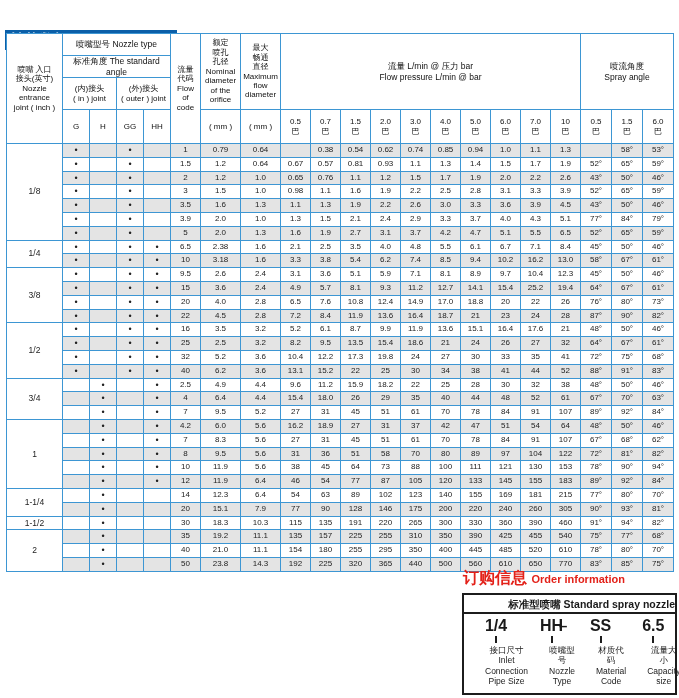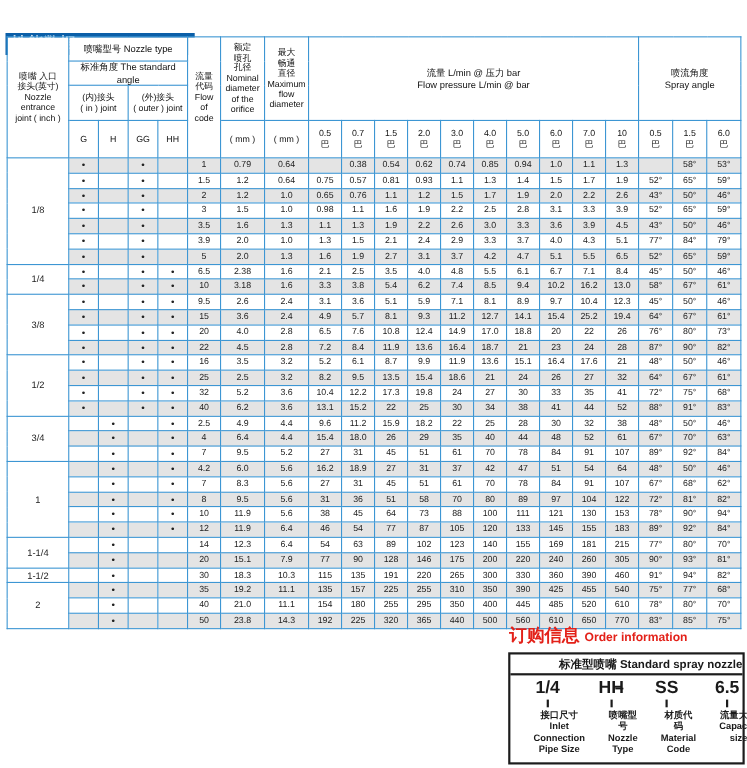--- a/index.html
+++ b/index.html
@@ -40,21 +40,21 @@
     border:2px solid #1c1c1c; background:#fff;
   }
   .order-box-head {
     height:19px; line-height:18px; border-bottom:2px solid #1c1c1c;
     font-size:10.5px; font-weight:bold; text-align:right;
   }
   .order-codes { position:relative; display:grid; grid-template-columns:repeat(4,1fr); padding-top:3px; }
   .code-col { text-align:center; }
   .code { font-size:16px; font-weight:bold; line-height:18px; }
   .tick { width:2px; height:7px; background:#1c1c1c; margin:1px auto 2px auto; }
-  .lbl { font-size:8.5px; font-weight:bold; line-height:1.22;padding-left:21px; }
+  .lbl { font-size:8.5px; font-weight:normal; line-height:1.22;padding-left:21px; }
   .dash { position:absolute; left:45%; top:3px; font-size:15px; font-weight:bold; }
 </style>
 </head>
 <body>
 
 <div class="canvas">
 
   <div class="title-bar">
     <span class="t-zh">性能数据</span>
     <span class="t-en">Performance data</span>
@@ -184,21 +184,21 @@
           <td>53°</td>
         </tr>
         <tr class="odd">
           <td class="dotcell">•</td>
           <td class="dotcell"></td>
           <td class="dotcell">•</td>
           <td class="dotcell"></td>
           <td>1.5</td>
           <td>1.2</td>
           <td>0.64</td>
-          <td>0.75</td>
+          <td>0.67</td>
           <td>0.57</td>
           <td>0.81</td>
           <td>0.93</td>
           <td>1.1</td>
           <td>1.3</td>
           <td>1.4</td>
           <td>1.5</td>
           <td>1.7</td>
           <td>1.9</td>
           <td>52°</td>

